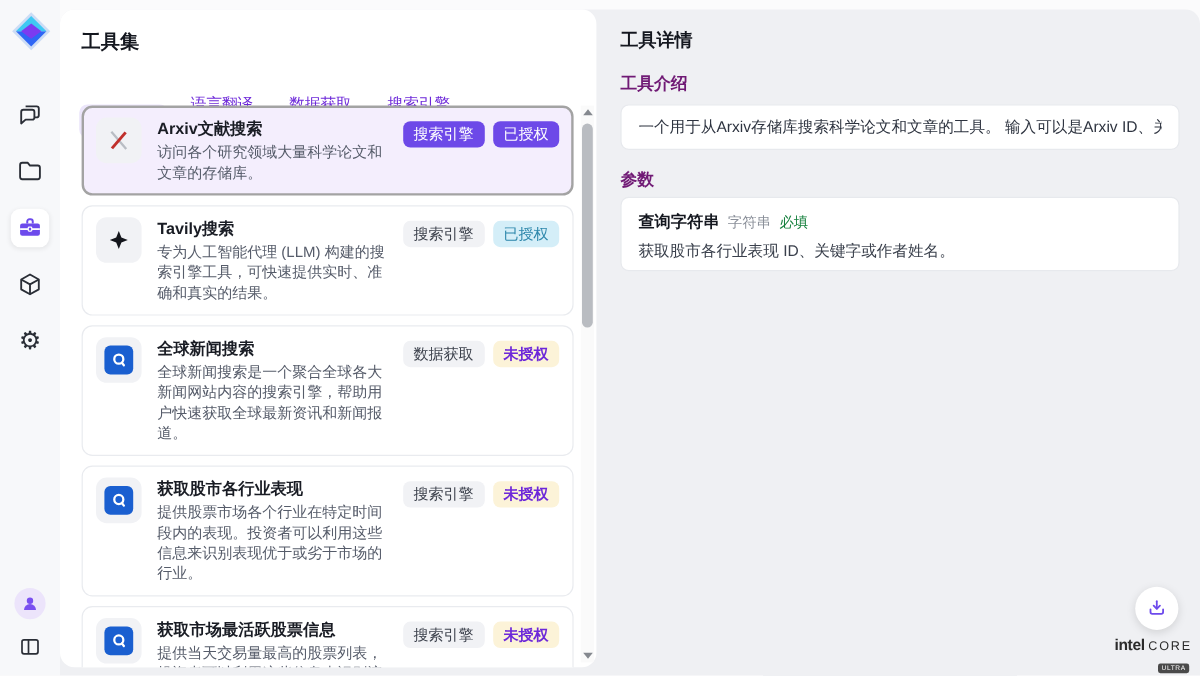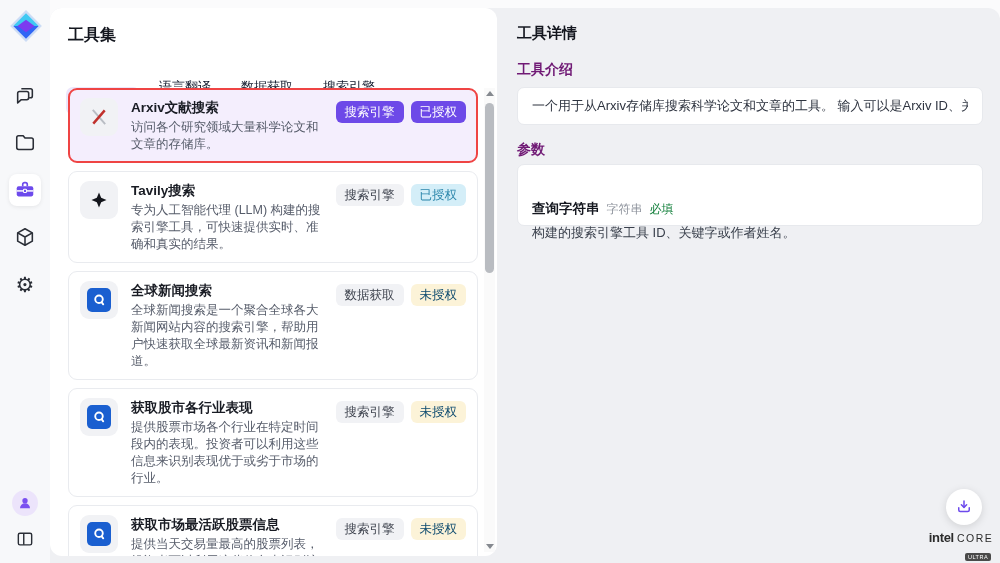--- a/index.html
+++ b/index.html
@@ -17,51 +17,51 @@
   .rail-bottom { position:absolute; left:0; bottom:10px; width:50px; display:flex; flex-direction:column; align-items:center; gap:9px; }
   .avatar { width:26px; height:26px; border-radius:50%; background:#ece4fb; display:flex; align-items:center; justify-content:center; }
 
   
   .surface { position:absolute; left:50px; top:8px; width:950px; height:555px; background:#eff0f3; border-radius:12px 12px 0 0; }
 
   
   .panel { position:absolute; left:50px; top:8px; width:447px; height:548px; background:#ffffff; border-radius:12px; overflow:hidden; }
   .panel-title { position:absolute; left:18px; top:17px; font-size:16px; font-weight:bold; color:#14171f; }
   .tabs { position:absolute; left:16px; top:50px; display:flex; align-items:center; gap:8px; }
-  .tab { font-size:13px; color:#0f172a; padding:5px 11px; border-radius:7px; cursor:pointer; white-space:nowrap; }
+  .tab { font-size:13px; color:#6d28d9; padding:5px 11px; border-radius:7px; cursor:pointer; white-space:nowrap; }
   .tab.active { background:#ece6fb; color:#6d4aec; font-weight:bold;margin-top:29px; }
   .cards { position:absolute; left:18px; top:80px; width:410px; display:flex; flex-direction:column; gap:8px; }
   .card { background:#ffffff; border:1px solid #e9ebef; border-radius:9px; padding:9px 11px; display:flex; gap:13px; cursor:pointer; }
-  .card.selected { border:2px solid #ef4444; background:#f4eefd; padding:8px 10px; }
+  .card.selected { border:2px solid #a3a3a3; background:#f4eefd; padding:8px 10px; }
   .tool-icon { flex:0 0 38px; width:38px; height:38px; border-radius:9px; background:#f1f2f5; display:flex; align-items:center; justify-content:center; }
   .tool-icon .blue-sq { width:24px; height:24px; border-radius:5px; background:#1a5fd0; display:flex; align-items:center; justify-content:center; }
   .card-body { flex:1 1 auto; min-width:0; max-width:236px; }
   .card-title { font-size:13.5px; font-weight:bold; color:#191c24; line-height:20px; }
   .card-desc { font-size:12.5px; color:#565c6a; line-height:17px; margin-top:1px; }
   .card-badges { flex:0 0 auto; display:flex; gap:7px; align-items:flex-start; padding-top:3px; }
   .badge { font-size:12.5px; line-height:16px; padding:3px 9px; border-radius:6px; white-space:nowrap; }
   .badge.purple { background:#6d49e8; color:#ffffff; }
   .badge.neutral { background:#f1f2f5; color:#3e434e; }
   .badge.cyan { background:#d4eef8; color:#2d87ab; }
-  .badge.yellow { background:#fcf3d8; color:#0c4a6e; }
+  .badge.yellow { background:#fcf3d8; color:#6d28d9;font-weight:bold; }
 
   
   .scrollbar { position:absolute; top:80px; right:2px; width:11px; bottom:4px; background:#fafafa; }
   .scroll-up, .scroll-down { position:absolute; left:2px; width:0; height:0; border-left:4px solid transparent; border-right:4px solid transparent; }
   .scroll-up { top:3px; border-bottom:5px solid #85898f; }
   .scroll-down { bottom:3px; border-top:5px solid #85898f; }
   .scroll-thumb { position:absolute; left:1px; top:15px; width:9px; height:170px; background:#b9bcc1; border-radius:5px; }
   .details-title { position:absolute; left:517px; top:24px; font-size:15px; font-weight:bold; color:#14171f; }
   .section-h { position:absolute; left:517px; font-size:14px; font-weight:bold; color:#701a75; }
   .intro-h { top:61px; }
   .intro-box { position:absolute; left:517px; top:87px; width:466px; height:38px; background:#ffffff; border:1px solid #e7e9ed; border-radius:7px; display:flex; align-items:center; padding:0 14px; }
   .intro-text { font-size:13px; color:#2e3440; white-space:nowrap; overflow:hidden; }
   .params-h { top:141px; }
   .param-box { position:absolute; left:517px; top:164px; width:466px; height:62px; background:#ffffff; border:1px solid #e7e9ed; border-radius:7px; padding:11px 14px; }
-  .param-row { display:flex; align-items:baseline; gap:7px;margin-top:24px; }
+  .param-row { display:flex; align-items:baseline; gap:7px; }
   .param-name { font-size:13.5px; font-weight:bold; color:#14171f; }
   .param-type { font-size:12px; color:#8a8f99; }
   .param-req { font-size:12px; color:#15803d; }
   .param-desc { font-size:13px; color:#3a404c; margin-top:6px; }
 
   
   .dl-btn { position:absolute; left:946px; top:489px; width:36px; height:36px; border-radius:50%; background:#ffffff; box-shadow:0 2px 8px rgba(0,0,0,.13); display:flex; align-items:center; justify-content:center; cursor:pointer; }
   .brand { position:absolute; left:928px; top:530px; width:66px; text-align:center; color:#2b2b2b; }
   .brand-line { display:flex; align-items:baseline; justify-content:center; gap:3px; }
   .brand-intel { font-size:13px; font-weight:bold; letter-spacing:-.3px; }
@@ -250,21 +250,21 @@
     <div class="intro-text">一个用于从Arxiv存储库搜索科学论文和文章的工具。 输入可以是Arxiv ID、关键字或作者姓名。</div>
   </div>
 
   <div class="section-h params-h">参数</div>
   <div class="param-box">
     <div class="param-row">
       <span class="param-name">查询字符串</span>
       <span class="param-type">字符串</span>
       <span class="param-req">必填</span>
     </div>
-    <div class="param-desc">构建的搜索引擎工具 ID、关键字或作者姓名。</div>
+    <div class="param-desc">获取股市各行业表现 ID、关键字或作者姓名。</div>
   </div>
 
   <div class="dl-btn">
     <svg width="18" height="18" viewBox="0 0 24 24" fill="none" stroke="#6d4aec" stroke-width="2" stroke-linecap="round" stroke-linejoin="round">
       <path d="M12 4v8"></path>
       <path d="M8.5 9l3.5 3.5L15.5 9"></path>
       <path d="M5 13v3a2 2 0 0 0 2 2h10a2 2 0 0 0 2-2v-3"></path>
     </svg>
   </div>
   <div class="brand">

